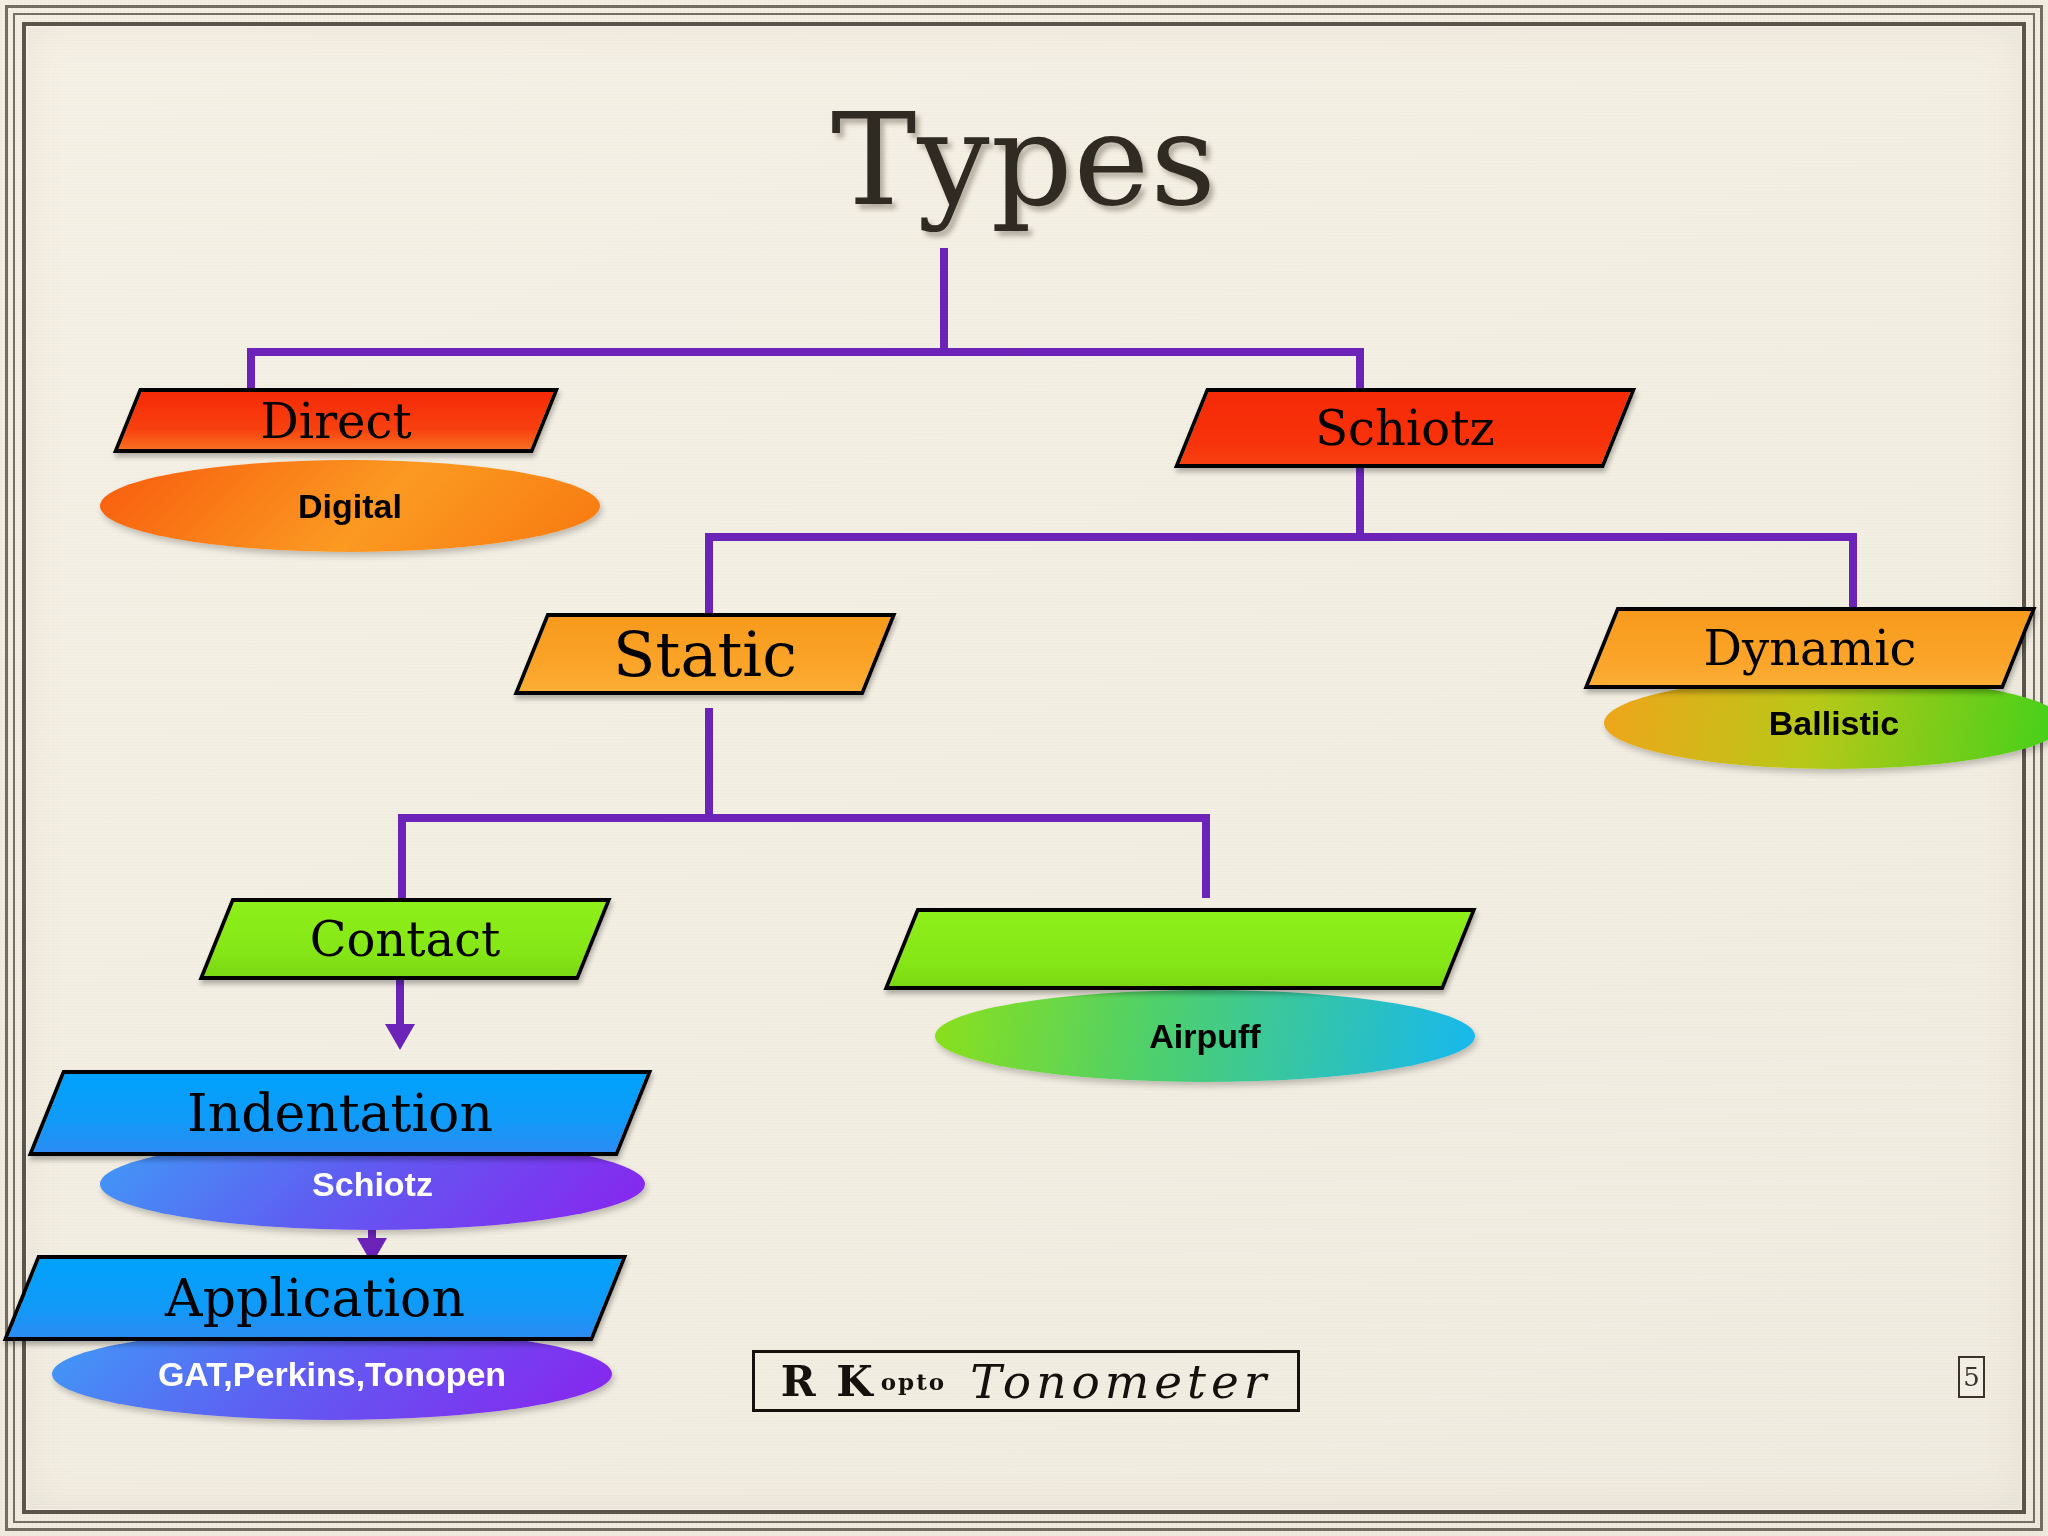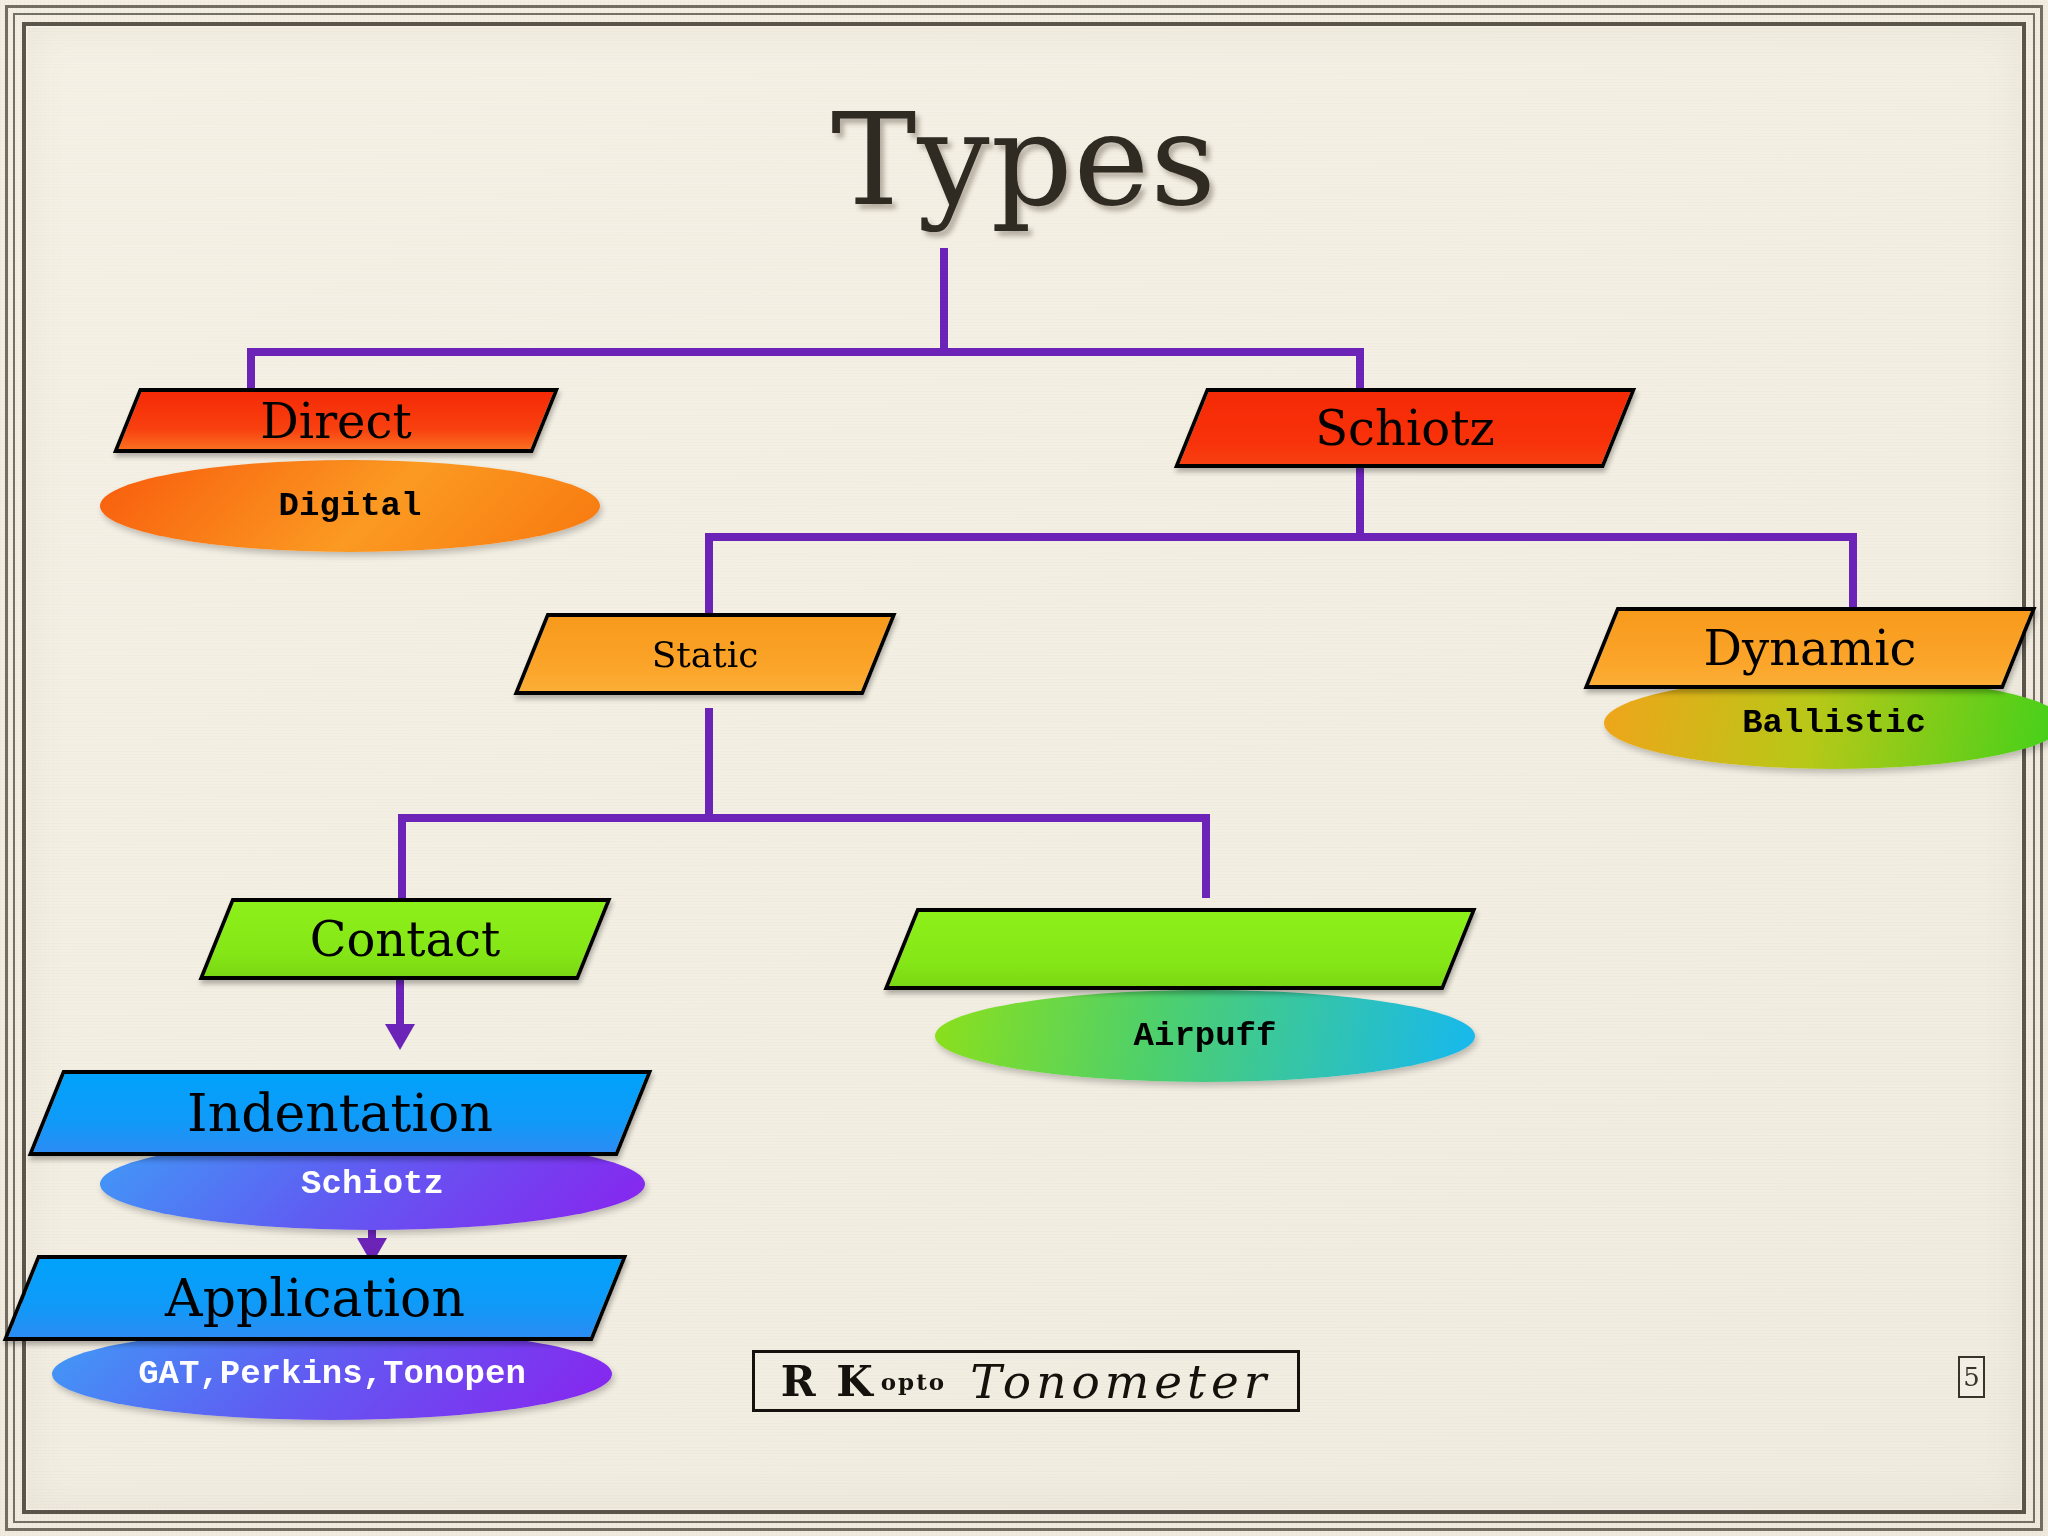--- a/index.html
+++ b/index.html
@@ -97,21 +97,21 @@
 
   
   .ell {
     position: absolute;
     z-index: 4;
     border-radius: 50%;
     display: flex; align-items: center; justify-content: center;
     box-shadow: 2px 4px 6px rgba(0,0,0,0.22);
   }
   .ell .elabel {
-    font-family: Liberation Mono, monospace;
+    font-family: Liberation Sans, sans-serif;
     font-weight: bold;
     white-space: nowrap;
   }
 
   
   #footer-logo {
     position: absolute;
     left: 752px; top: 1350px;
     width: 548px; height: 62px;
     border: 3px solid #15120d;
@@ -230,21 +230,21 @@
     <span class="label" style="font-size:48px;">Direct</span>
   </div>
 
   <div class="node" style="left:1190px; top:388px; width:430px; height:80px;">
     <div class="para" style="background:linear-gradient(180deg,#f52a06 0%,#f8320a 70%,#f84012 100%);"></div>
     <span class="label" style="font-size:48px;">Schiotz</span>
   </div>
 
   <div class="node" style="left:530px; top:613px; width:350px; height:82px;">
     <div class="para" style="background:linear-gradient(180deg,#f79a1c 0%,#fba52a 70%,#fbae36 100%);"></div>
-    <span class="label" style="font-size:36px;">Static</span>
+    <span class="label" style="font-size:62px;">Static</span>
   </div>
 
   <div class="node" style="left:1600px; top:607px; width:420px; height:82px;">
     <div class="para" style="background:linear-gradient(180deg,#f79a1c 0%,#fba52a 70%,#fbae36 100%);"></div>
     <span class="label" style="font-size:48px;">Dynamic</span>
   </div>
 
   <div class="node" style="left:215px; top:898px; width:380px; height:82px;">
     <div class="para" style="background:linear-gradient(180deg,#8ef019 0%,#84e616 70%,#7ad813 100%);"></div>
     <span class="label" style="font-size:48px;">Contact</span>

